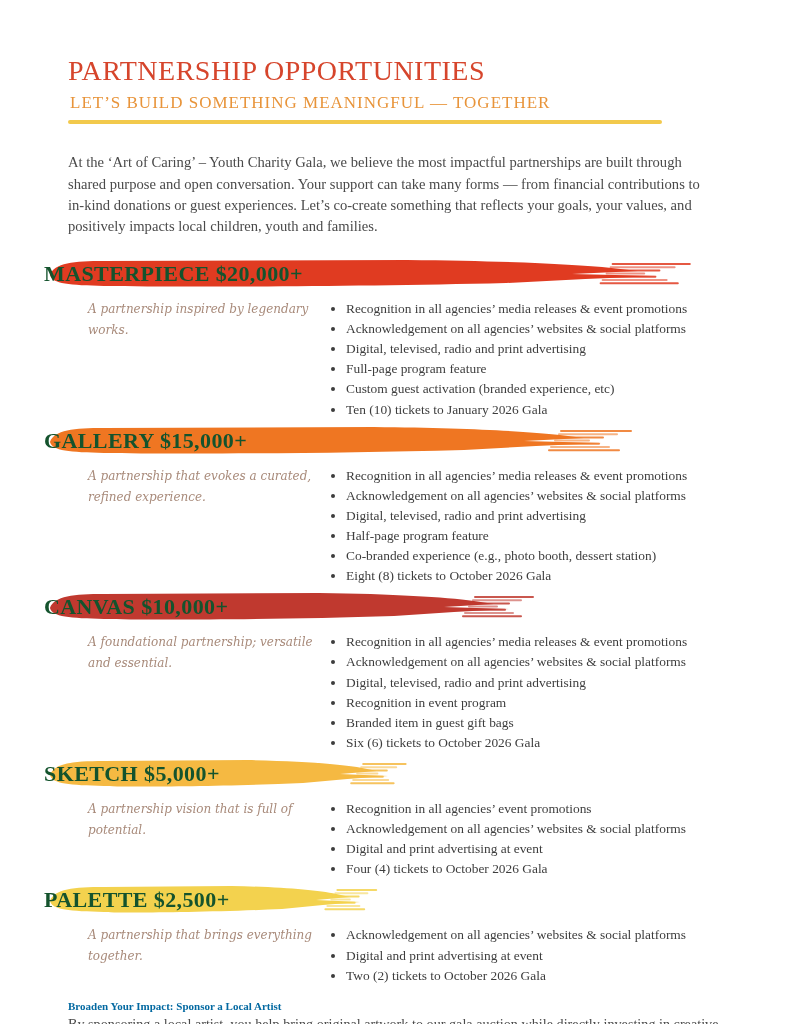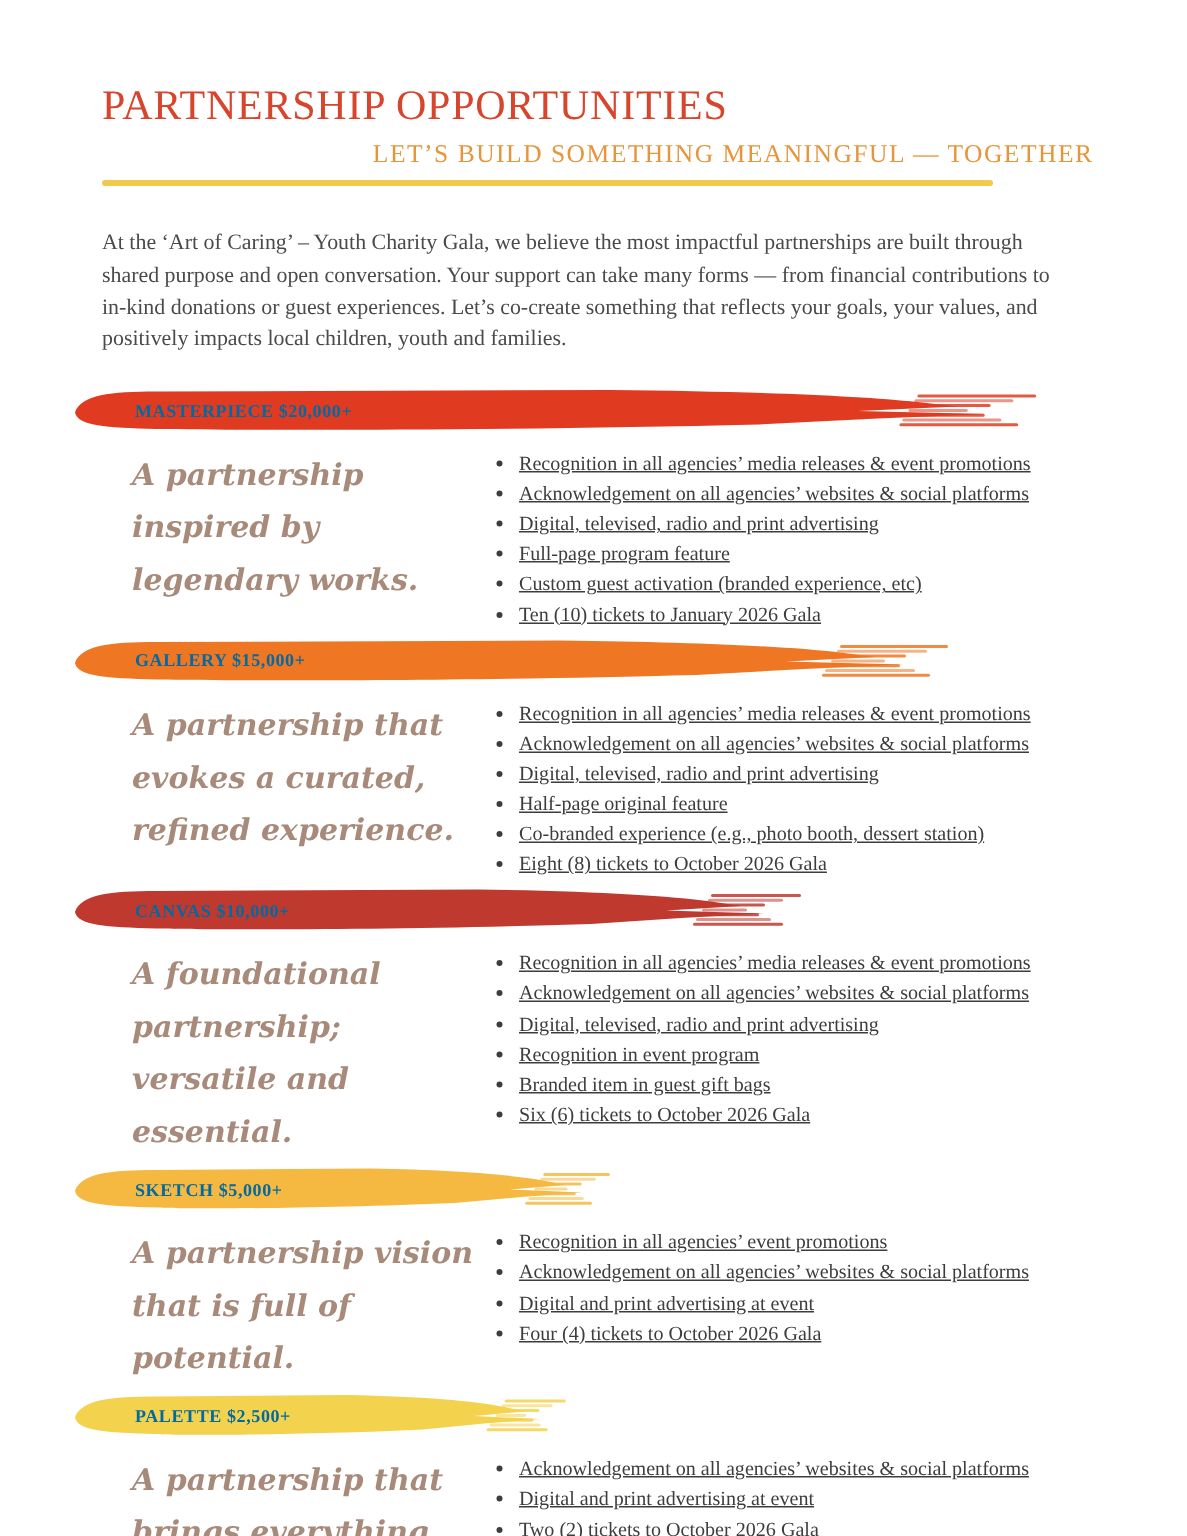--- a/index.html
+++ b/index.html
@@ -33,21 +33,20 @@
     margin: 0;
     font-weight: normal;
     line-height: 1.05;
   }
   .subtitle {
     font-family: "Liberation Serif", serif;
     font-size: 17px;
     letter-spacing: 1.0px;
     color: #e8943a;
     margin: 8px 0 0 2px;
-    text-align: right;
   }
   .rule {
     margin-top: 7px;
     height: 4px;
     width: 594px;
     background: #f2c94c;
     border-radius: 2px;
   }
   .intro {
     margin-top: 28px;
@@ -68,54 +67,51 @@
   .banner {
     position: relative;
     height: 30px;
     margin-left: -24px;
     display: flex;
     align-items: center;
   }
   .banner-label {
     position: relative;
     z-index: 3;
-    margin-left: 46px;
-    color: #0369a1;
-    font-size: 12px;
+    color: #14532d;
+    font-size: 22px;
     letter-spacing: 0.4px;
     font-weight: bold;
     font-family: "Liberation Serif", serif;
   }
   .tier-body {
     display: flex;
     margin-top: 10px;
   }
   .tagline {
     width: 260px;
     padding-left: 20px;
     box-sizing: border-box;
     font-family: "DejaVu Serif", serif;
     font-style: italic;
-    font-size: 20px;
+    font-size: 12px;
     line-height: 1.75;
     color: #a88a7a;
-    font-weight: bold;
   }
   .benefits {
     flex: 1;
     margin: 0;
     padding-left: 18px;
     font-size: 13.4px;
     line-height: 1.5;
     color: #3d3d3d;
   }
   .benefits li {
     margin: 0;
     padding: 0;
-    text-decoration: underline;
   }
 
   
   .footer {
     margin-top: 14px;
     width: 660px;
   }
   .footer-title {
     font-size: 11px;
     font-weight: bold;
@@ -178,21 +174,21 @@
             <rect x="504" y="25.200000000000003" width="72" height="2" rx="1" fill="#ef7622" opacity="0.85"></rect>
           </svg>
           <span class="banner-label">GALLERY $15,000+</span>
         </div>
         <div class="tier-body">
           <div class="tagline">A partnership that evokes a curated, refined experience.</div>
           <ul class="benefits">
             <li>Recognition in all agencies’ media releases &amp; event promotions</li>
             <li>Acknowledgement on all agencies’ websites &amp; social platforms</li>
             <li>Digital, televised, radio and print advertising</li>
-            <li>Half-page original feature</li>
+            <li>Half-page program feature</li>
             <li>Co-branded experience (e.g., photo booth, dessert station)</li>
             <li>Eight (8) tickets to October 2026 Gala</li>
           </ul>
         </div>
       </div>
       <div class="tier">
         <div class="banner">
           <svg width="500" height="34" viewBox="0 0 500 34" style="position: absolute; left: 0px; top: -2px;">
             <path d="M6,18 C10,6 30,4 60,4 L275,3 C350,4 400,7 430,11 L450,14 L400,17 L465,19 L410,22 L350,26 C225,30 100,30 60,29 C26,28 8,27 6,18 Z" fill="#c0392f"></path>
             <rect x="430" y="6" width="60" height="2" rx="1" fill="#c0392f" opacity="0.85"></rect>

